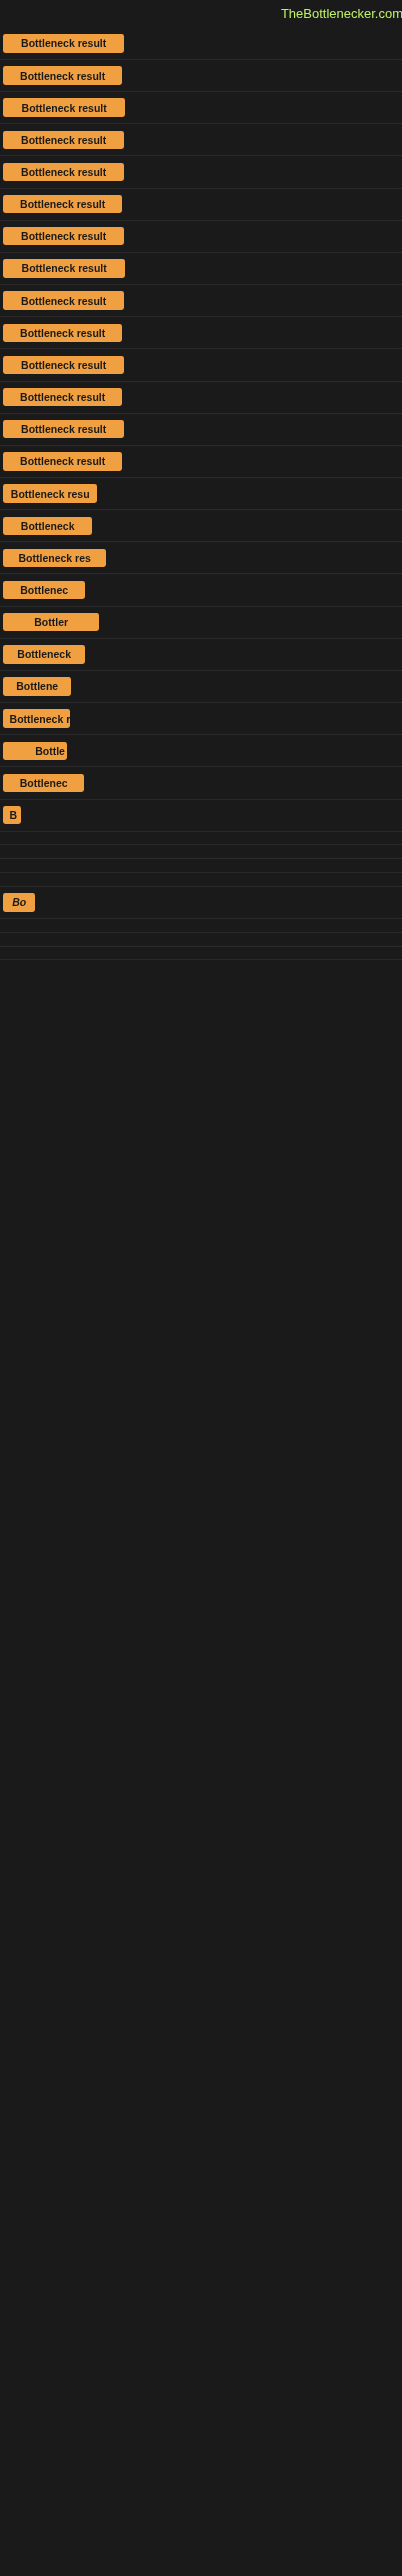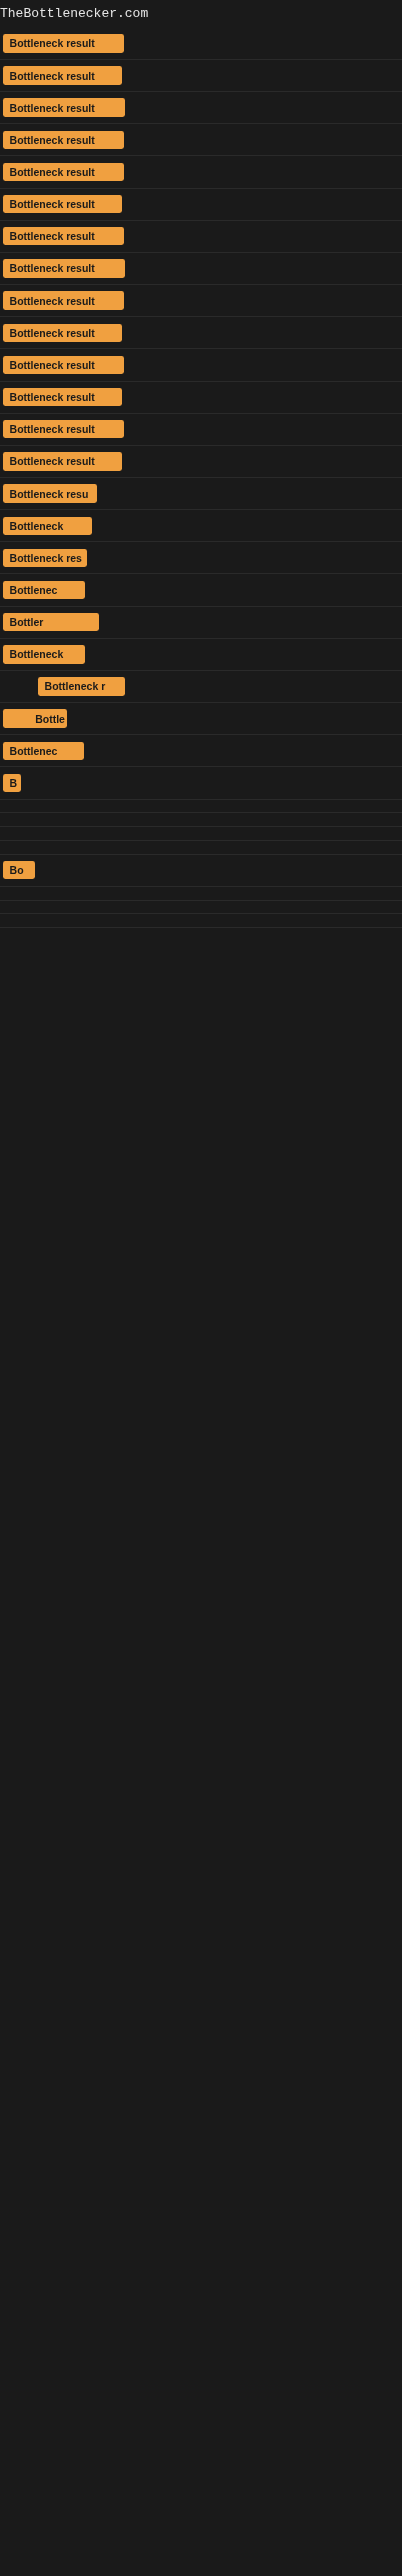--- a/index.html
+++ b/index.html
@@ -10,72 +10,72 @@
 
     body {
       width: 403px;
       min-height: 2576px;
       background-color: #1a1a1a;
       font-family: Arial, sans-serif;
       position: relative;
     }
 
     .site-title {
-      text-align: left;
-      color: #e5e5e5;
+      text-align: right;
+      color: #bef264;
       font-size: 13px;
       padding: 6.4px 0;
       background-color: #1a1a1a;
-      font-family: Liberation Mono, monospace;
     }
 
     .bottleneck-item {
       display: flex;
       align-items: center;
       padding: 6.4px 3.2px;
       border-bottom: 0.8px solid #2a2a2a;
     }
 
     .bottleneck-badge {
       background-color: #f0a040;
       color: #1a1a1a;
       font-size: 10.5px;
       font-weight: bold;
       padding: 3.2px 6.4px;
       border-radius: 2.4px;
       white-space: nowrap;
       display: inline-block;
+      text-align: center;
     }
 
     .row-1  .bottleneck-badge { width: 121px; font-size: 10.5px; }
     .row-2  .bottleneck-badge { width: 119px; font-size: 10.5px; }
     .row-3  .bottleneck-badge { width: 122px; font-size: 10.5px; }
     .row-4  .bottleneck-badge { width: 121px; font-size: 10.5px; }
     .row-5  .bottleneck-badge { width: 121px; font-size: 10.5px; }
     .row-6  .bottleneck-badge { width: 119px; font-size: 10.5px; }
     .row-7  .bottleneck-badge { width: 121px; font-size: 10.5px; }
     .row-8  .bottleneck-badge { width: 122px; font-size: 10.5px; }
     .row-9  .bottleneck-badge { width: 121px; font-size: 10.5px; }
     .row-10 .bottleneck-badge { width: 119px; font-size: 10.5px; }
     .row-11 .bottleneck-badge { width: 121px; font-size: 10.5px; }
     .row-12 .bottleneck-badge { width: 119px; font-size: 10.5px; }
     .row-13 .bottleneck-badge { width: 121px; font-size: 10.5px; }
     .row-14 .bottleneck-badge { width: 119px; font-size: 10.5px; }
     .row-15 .bottleneck-badge { width: 94px; font-size: 10.5px; }
     .row-16 .bottleneck-badge { width: 89px; font-size: 10.5px; }
-    .row-17 .bottleneck-badge { width: 84px; font-size: 10.5px; }
+    .row-17 .bottleneck-badge { width: 103px; font-size: 10.5px; }
     .row-18 .bottleneck-badge { width: 82px; font-size: 10.5px; }
     .row-19 .bottleneck-badge { width: 96px;  font-size: 10.5px; }
     .row-20 .bottleneck-badge { width: 82px; font-size: 10.5px; }
     .row-21 .bottleneck-badge { width: 68px;  font-size: 10.5px; }
-    .row-22 .bottleneck-badge { width: 87px; font-size: 10.5px; margin-left: 35px; }
+    .row-22 .bottleneck-badge { width: 67px; font-size: 10.5px; }
     .row-23 .bottleneck-badge { width: 64px;  font-size: 10.5px; padding-left: 32px; }
     .row-24 .bottleneck-badge { width: 81px; font-size: 10.5px; }
     .row-25 .bottleneck-badge { width: 17.7px;  font-size: 10.5px; }
-    .row-30 .bottleneck-badge { width: 32px;  font-size: 10.5px; }
+    .row-30 .bottleneck-badge { width: 32px;  font-size: 10.5px; font-style: italic; }
   </style>
 </head>
 <body>
 
 <div class="site-title">
   <span>TheBottlenecker.com</span>
 </div>
 
 <div id="rows-container">
     <div class="bottleneck-item row-1">
@@ -131,20 +131,23 @@
     </div>
     <div class="bottleneck-item row-18">
       <span class="bottleneck-badge">Bottlenec</span>
     </div>
     <div class="bottleneck-item row-19">
       <span class="bottleneck-badge">Bottler</span>
     </div>
     <div class="bottleneck-item row-20">
       <span class="bottleneck-badge">Bottleneck</span>
     </div>
+    <div class="bottleneck-item row-21">
+      <span class="bottleneck-badge">Bottlene</span>
+    </div>
     <div class="bottleneck-item row-22">
       <span class="bottleneck-badge">Bottleneck r</span>
     </div>
     <div class="bottleneck-item row-23">
       <span class="bottleneck-badge">Bottle</span>
     </div>
     <div class="bottleneck-item row-24">
       <span class="bottleneck-badge">Bottlenec</span>
     </div>
     <div class="bottleneck-item row-25">

